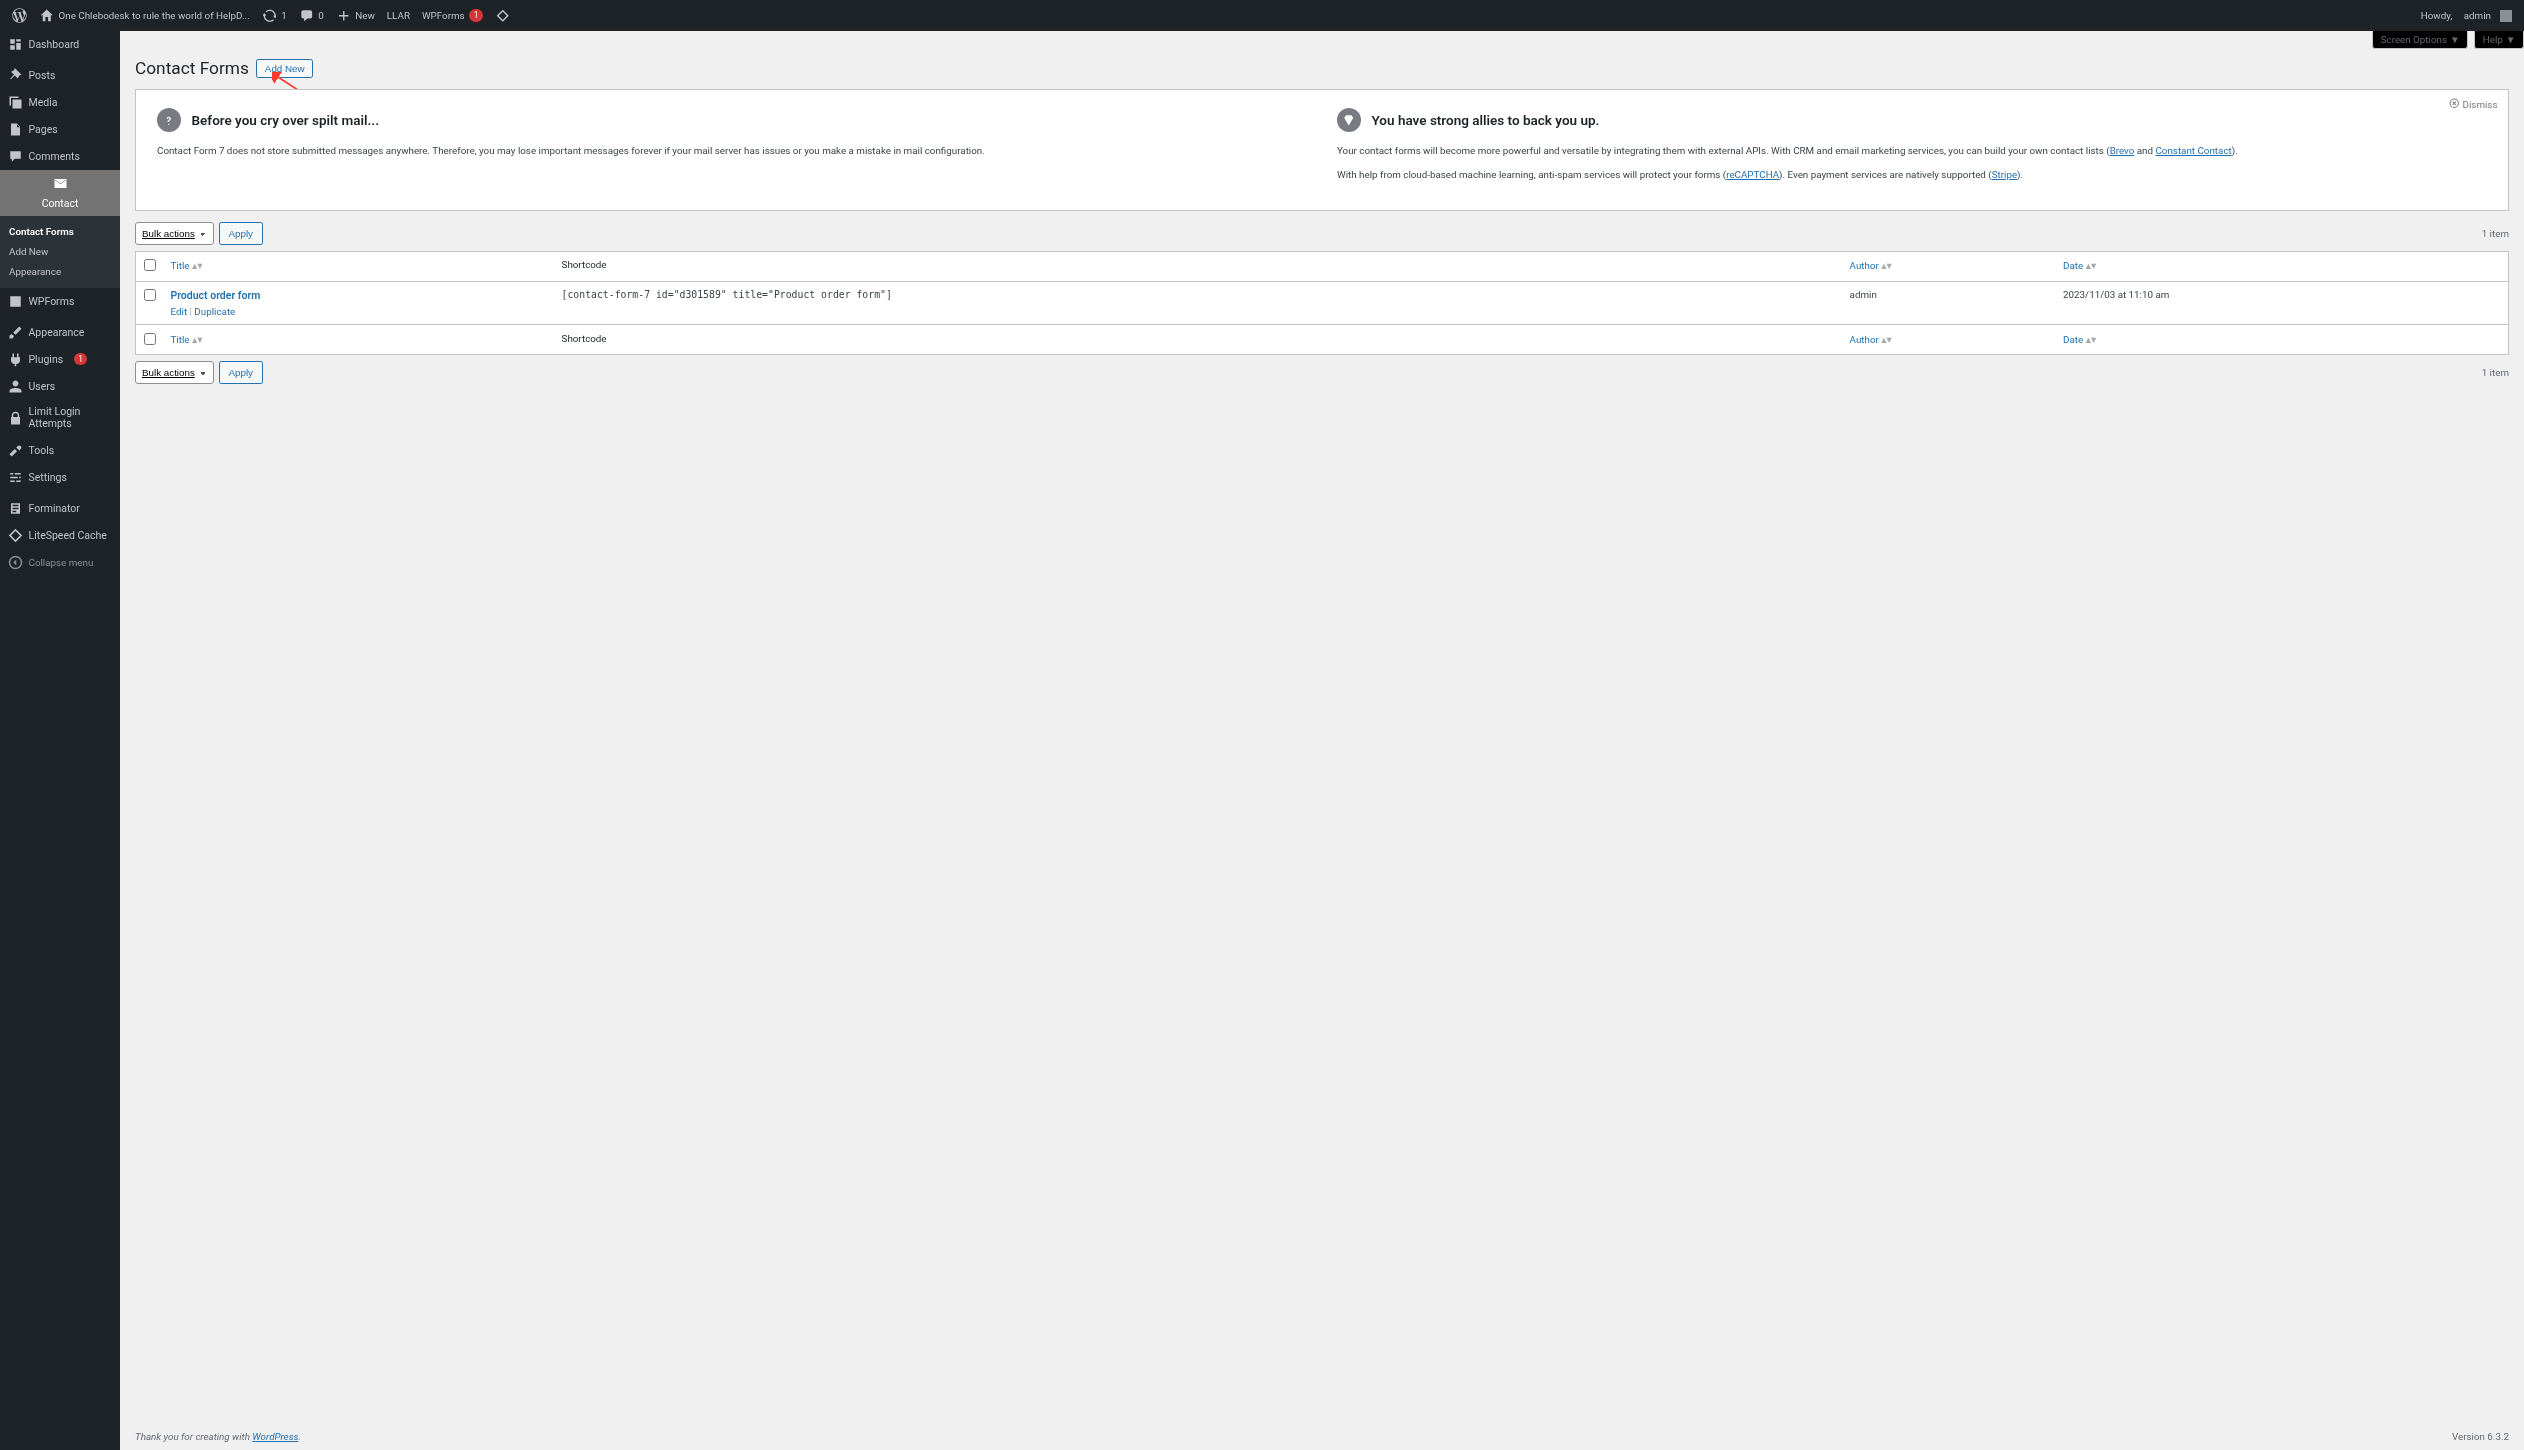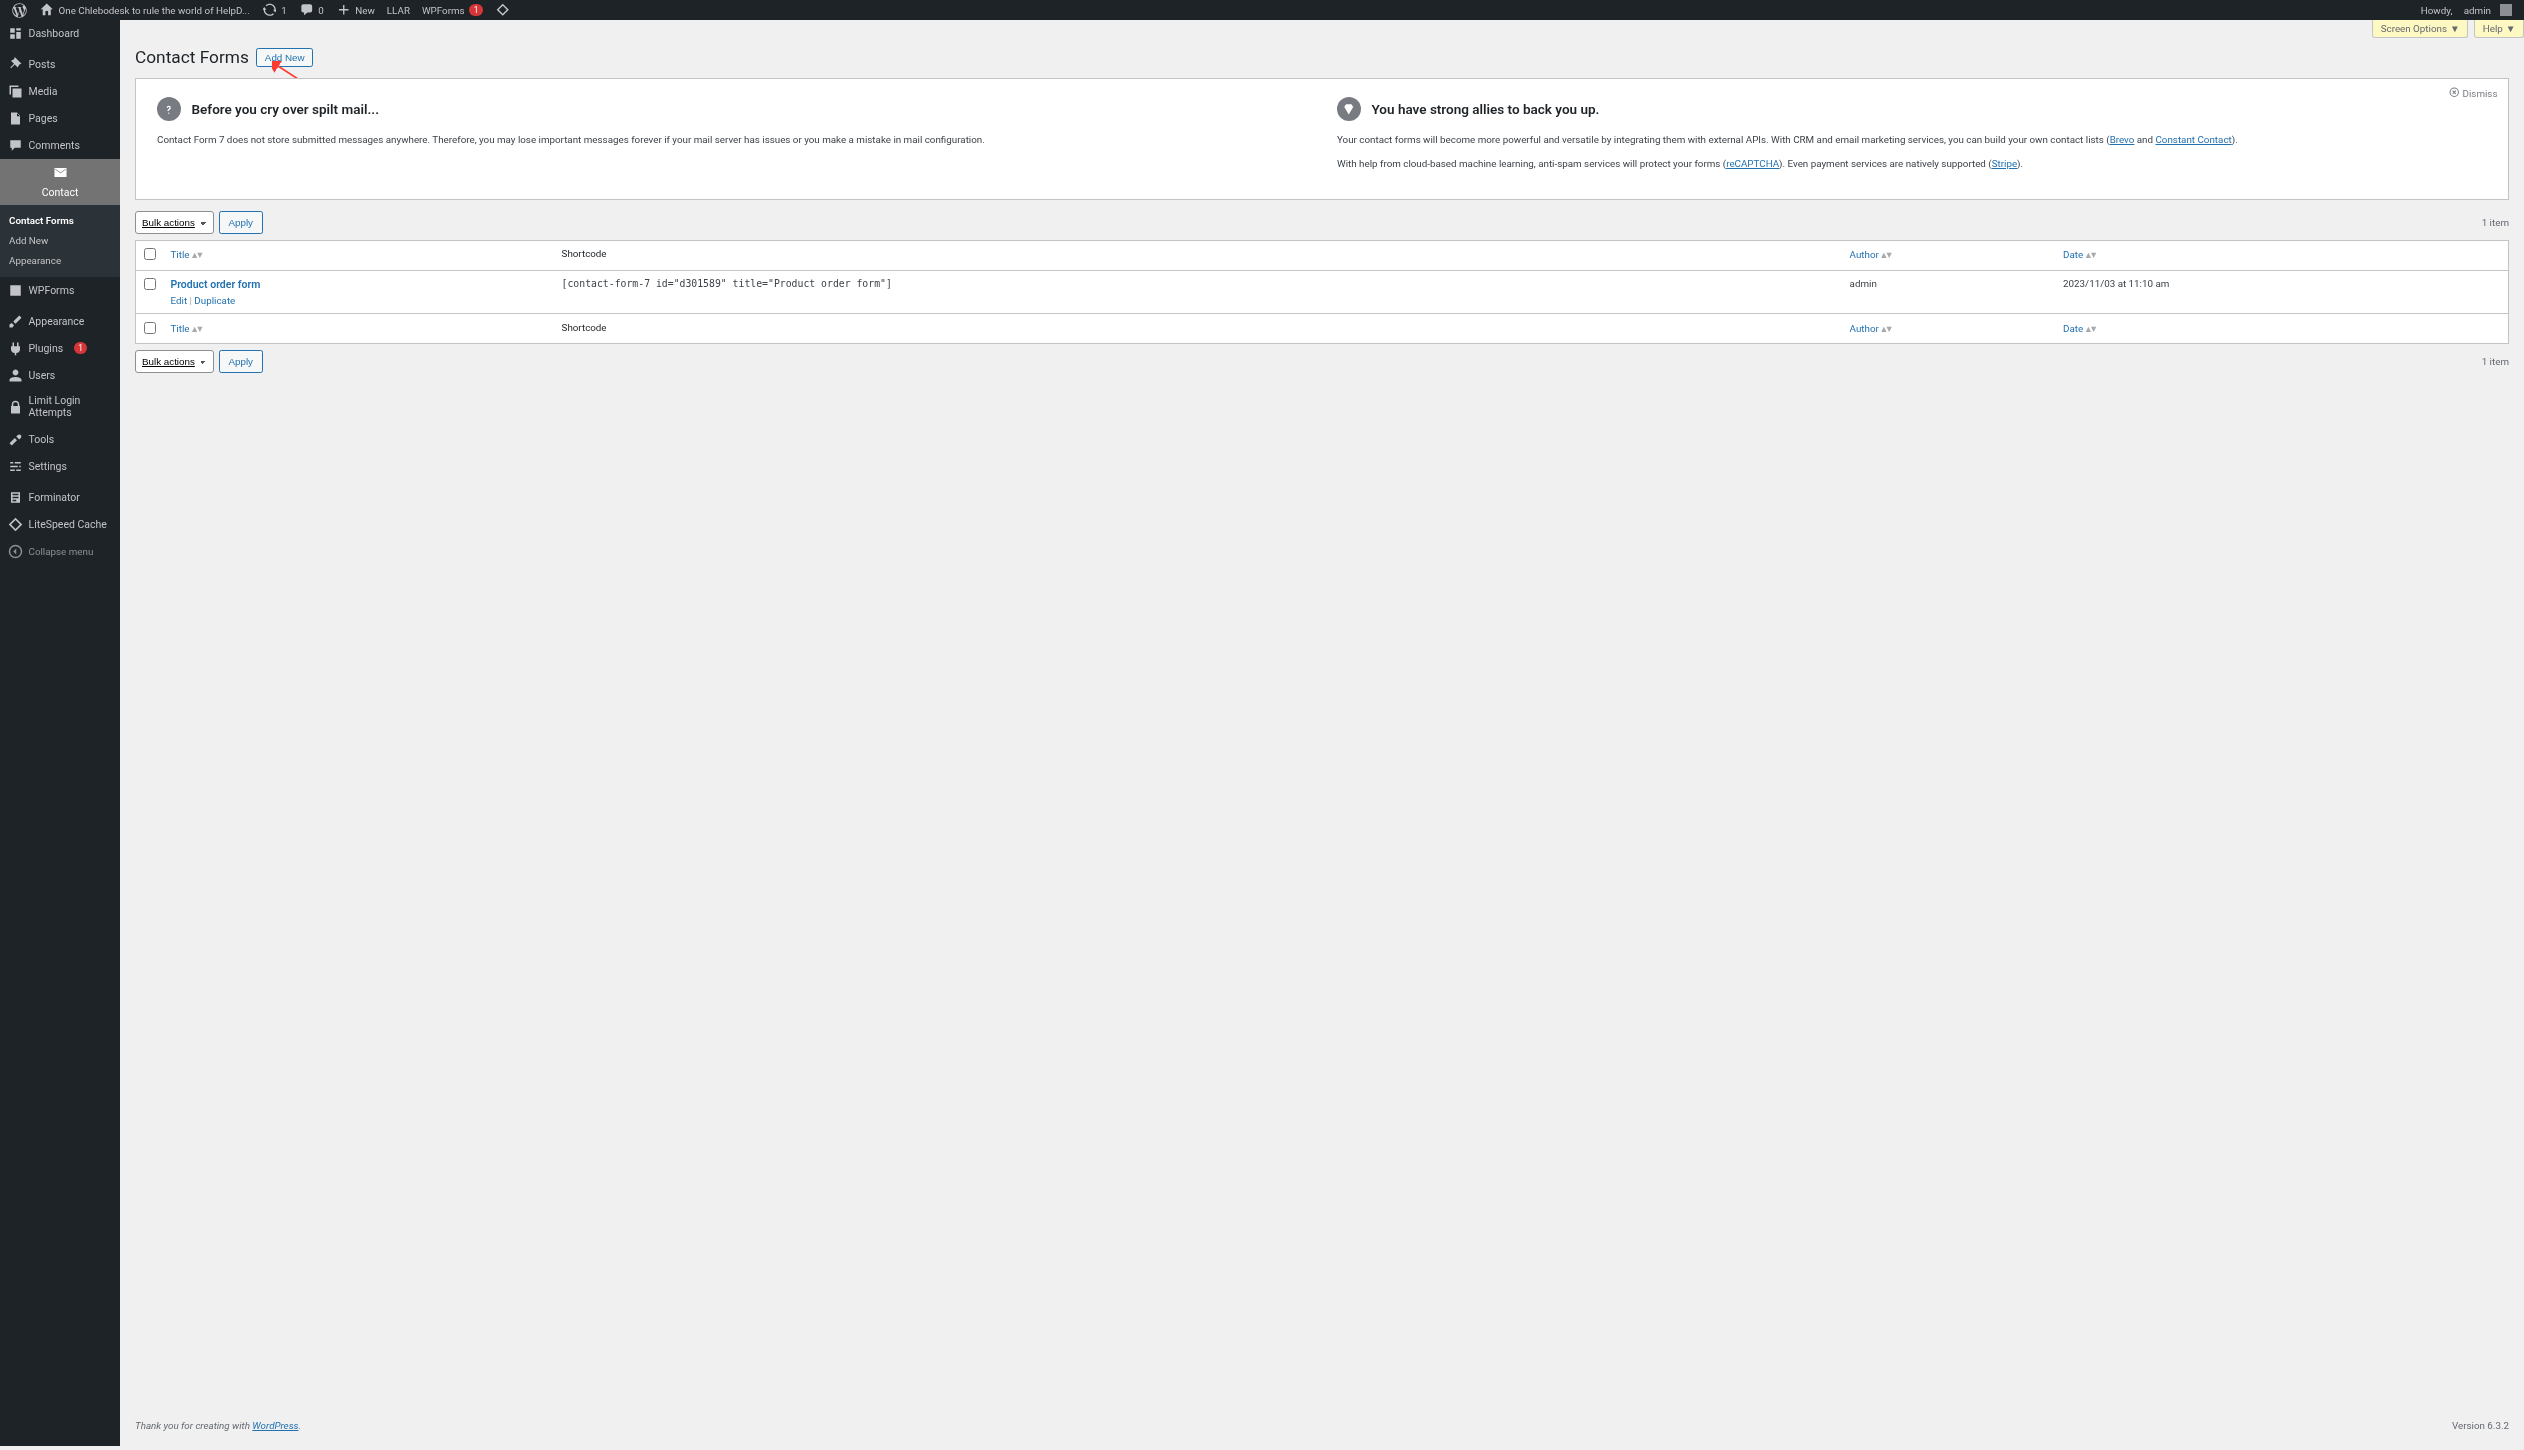--- a/index.html
+++ b/index.html
@@ -1,20 +1,20 @@
 <!DOCTYPE html>
 <html style="font-size:12px"><head>
 <meta charset="utf-8">
 <style>
 * { margin: 0; padding: 0; box-sizing: border-box; }
 body { font-family: -apple-system, BlinkMacSystemFont, "Segoe UI", Roboto, sans-serif; font-size: 9.8px; color: #3c434a; background: #f0f0f1; }
 a { color: #2271b1; text-decoration: none; margin-top: 47px; }
 
 
-.admin-bar { background: #1d2327; color: #c3c4c7; height: 20px; display: flex; align-items: center; padding: 0 6px; font-size: 9.8px; justify-content: space-between; }
+.admin-bar { background: #1d2327; color: #c3c4c7; height: 31px; display: flex; align-items: center; padding: 0 6px; font-size: 9.8px; justify-content: space-between; }
 .admin-bar-left, .admin-bar-right { display: flex; align-items: center; gap: 0; }
 .admin-bar-item { display: flex; align-items: center; padding: 0 6px; height: 24px; color: #c3c4c7; cursor: pointer; gap: 4.5px; }
 .badge { background: #d63638; color: #fff; border-radius: 7.5px; padding: 0 4.5px; font-size: 8.3px; line-height: 12.8px; min-width: 13.5px; text-align: center; }
 .ab-icon { width: 15px; height: 15px; display: flex; align-items: center; justify-content: center; }
 .avatar-empty { width: 12px; height: 12px; background: #8c8f94; }
 
 
 .wrap { display: flex; min-height: calc(100vh - 24px); }
 .sidebar { width: 120px; background: #1d2327; color: #c3c4c7; flex-shrink: 0; }
 .content { flex: 1; display: flex; flex-direction: column; }
@@ -33,21 +33,21 @@
 .collapse { padding: 6px 7.5px; color: #8c8f94; cursor: pointer; font-size: 9.8px; display: flex; align-items: center; gap: 6px; }
 .sep { height: 3.8px; }
 
 
 .page-header { display: flex; align-items: center; gap: 7.5px; padding: 9px 0 7.5px; }
 .page-title { font-size: 17.3px; font-weight: 400; color: #1d2327; }
 .btn-add { border: 0.8px solid #2271b1; color: #2271b1; background: #f6f7f7; padding: 3px 7.5px; font-size: 9.8px; border-radius: 2.3px; cursor: pointer; }
 
 
 .screen-meta { display: flex; justify-content: flex-end; gap: 6px; padding: 0 0 0 0; }
-.screen-tab { background: #fef9c3; border: 0.8px solid #c3c4c7; border-top: 0; border-radius: 0 0 3px 3px; padding: 3px 7.5px; font-size: 9.8px; color: #646970; cursor: pointer; display: flex; align-items: center; gap: 3px; }
+.screen-tab { background: #000000; border: 0.8px solid #c3c4c7; border-top: 0; border-radius: 0 0 3px 3px; padding: 3px 7.5px; font-size: 9.8px; color: #646970; cursor: pointer; display: flex; align-items: center; gap: 3px; }
 
 
 .notice { background: #fff; border: 0.8px solid #c3c4c7; margin: 3.8px 0 11.3px; padding: 18px 21px; position: relative; }
 .dismiss { position: absolute; top: 7.5px; right: 10.5px; color: #787c82; font-size: 9.8px; display: flex; align-items: center; gap: 3px; cursor: pointer; }
 .notice-cols { display: flex; gap: 30px; }
 .notice-col { flex: 1; }
 .notice-head { display: flex; align-items: center; gap: 10.5px; margin-bottom: 12px; }
 .notice-icon { width: 24px; height: 24px; background: #787c82; border-radius: 50%; display: flex; align-items: center; justify-content: center; color: #fff; flex-shrink: 0; }
 .notice-title { font-size: 13.5px; font-weight: 600; color: #1d2327; }
 .notice-col p { margin-bottom: 9px; line-height: 1.5; font-size: 9.8px; color: #3c434a; }

